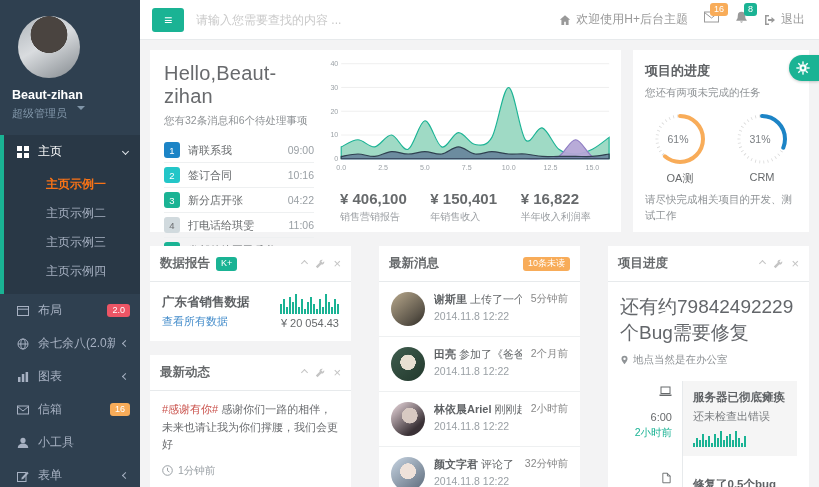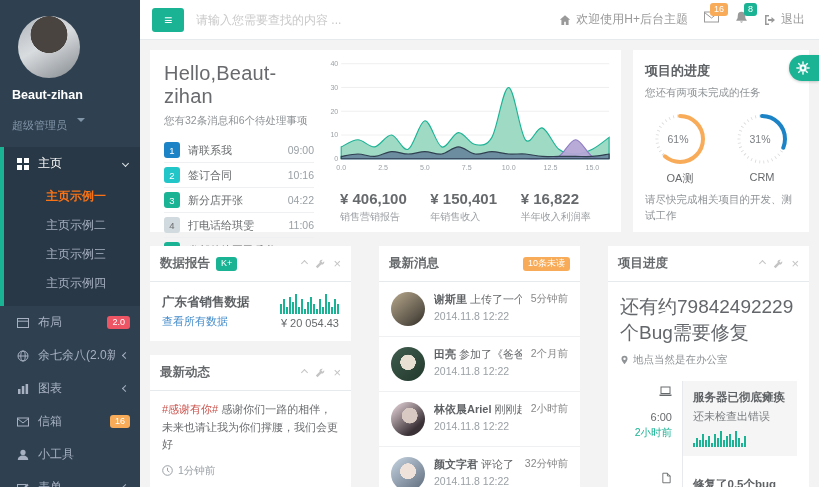--- a/index.html
+++ b/index.html
@@ -4,21 +4,21 @@
 <style>
 *{margin:0;padding:0;box-sizing:border-box}
 html,body{width:819px;height:487px;overflow:hidden}
 body{font-family:"Liberation Sans","DejaVu Sans",sans-serif;font-size:12px;color:#676a6c;background:#f3f3f4;position:relative}
 
 
 .sidebar{position:absolute;left:0;top:0;bottom:0;width:140px;background:#2f4050;overflow:hidden;z-index:3}
 .profile{padding:16px 10px 10px;text-align:left}
 .avatar{width:62px;height:62px;border-radius:50%;margin:0 0 10px 8px;background:radial-gradient(circle at 50% 30%,#4a4440 0 34%,transparent 35%),linear-gradient(150deg,#aeb4b9 0%,#d9dcdf 45%,#83898e 100%)}
 .user-name{color:#fff;font-weight:bold;font-size:12.5px;padding-left:2px}
-.user-role{color:#8095a8;font-size:11px;margin-top:16px;padding-left:2px;cursor:pointer;display:flex;gap:10px}
+.user-role{color:#8095a8;font-size:11px;margin-top:4px;padding-left:2px;cursor:pointer;display:flex;gap:10px}
 .caret{width:0;height:0;border-left:4px solid transparent;border-right:4px solid transparent;border-top:4px solid #8095a8}
 .nav{margin-top:4px}
 .nav-item{display:flex;align-items:center;gap:8px;padding:8px 10px 8px 12px;color:#a7b1c2;font-size:12px;cursor:pointer;border-left:4px solid transparent}
 .nav-group.active{background:#293846;border-left:4px solid #1ab394}
 .nav-group.active .nav-item{border-left:none;color:#fff}
 .nicon{width:14px;display:inline-flex;justify-content:center;color:inherit;flex:none}
 .nlabel{flex:1;white-space:nowrap;overflow:hidden}
 .chev{width:5px;height:5px;flex:none;margin-right:2px}
 .chev.left{border-left:1px solid #a7b1c2;border-bottom:1px solid #a7b1c2;transform:rotate(45deg)}
 .chev.down{border-left:1px solid #dfe4ea;border-bottom:1px solid #dfe4ea;transform:rotate(-45deg)}

